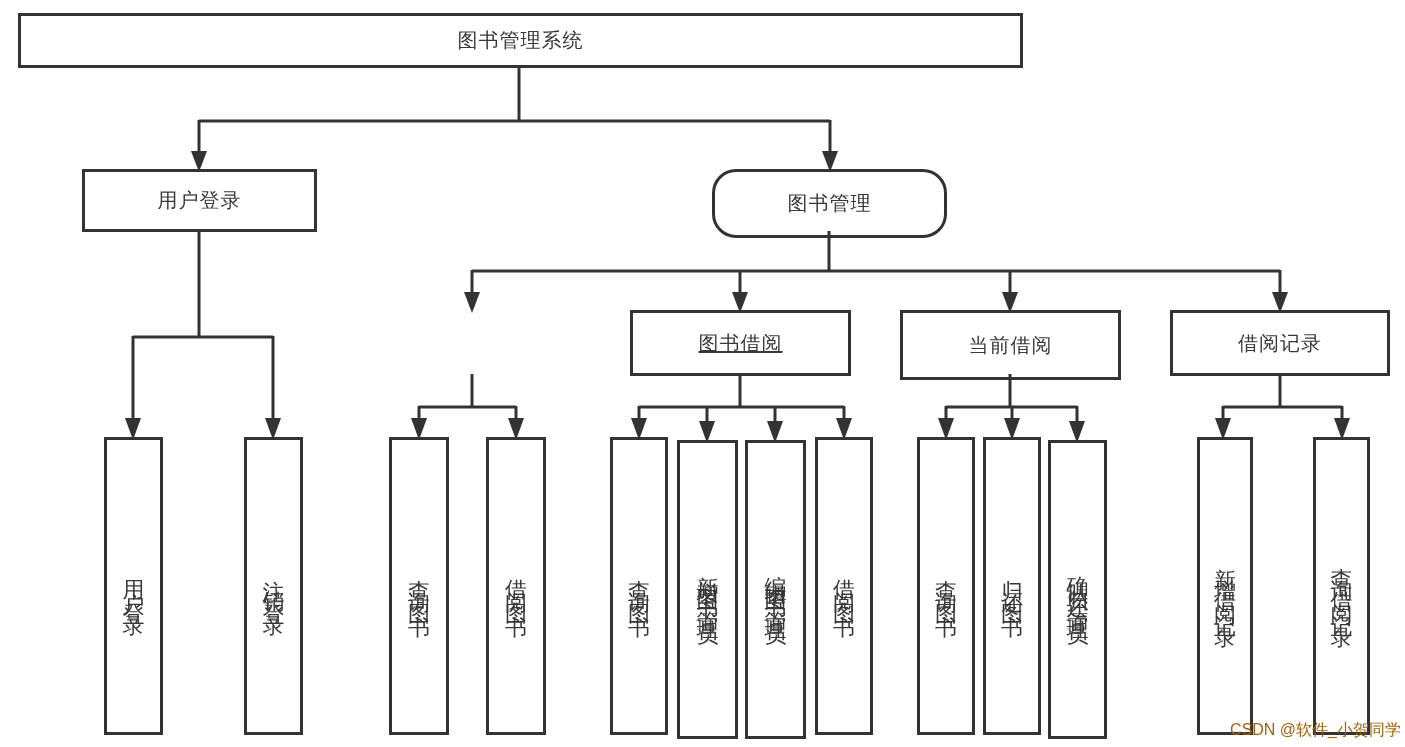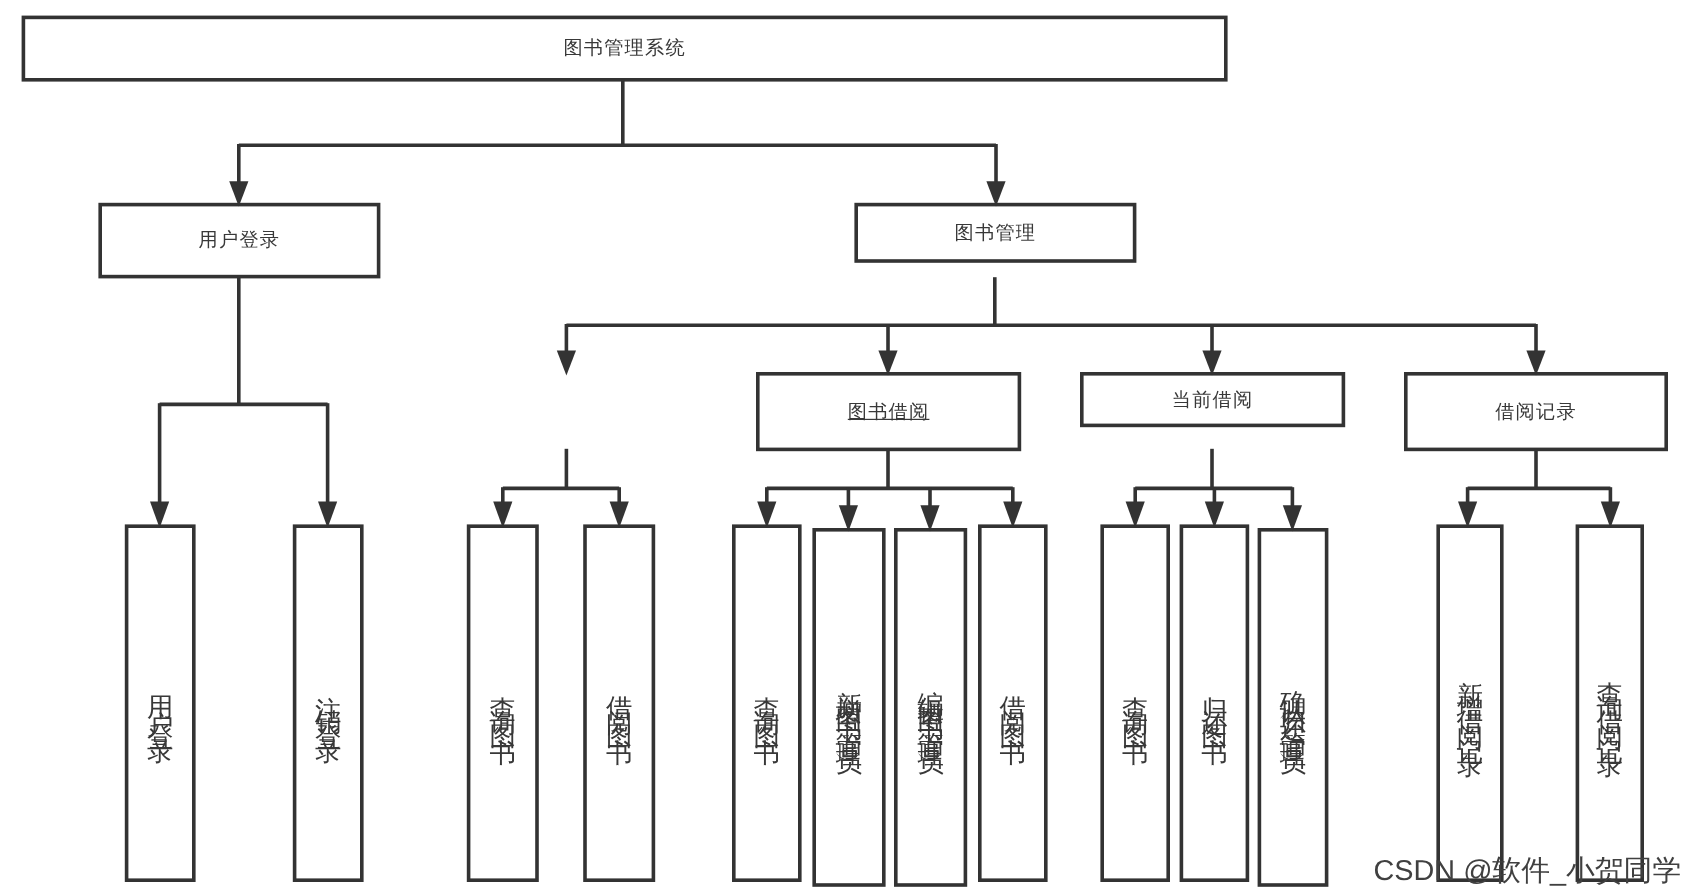--- a/index.html
+++ b/index.html
@@ -14,39 +14,39 @@
     position:absolute;
     box-sizing:border-box;
     background:#ffffff;
     border:3px solid #333333;
     color:#383838;
     display:flex;
     align-items:center;
     justify-content:center;
     z-index:1;
   }
-  .h-node { font-size:16px; letter-spacing:1px; white-space:nowrap; }
+  .h-node { font-size:20px; letter-spacing:1px; white-space:nowrap; }
   .v-node {
     writing-mode:vertical-rl;
     text-orientation:mixed;
     font-size:22px;
     letter-spacing:12px;
     line-height:1;
   }
   .v-node.tight { letter-spacing:7px; }
   .wires {
     position:absolute; left:0; top:0; z-index:2;
     pointer-events:none;
   }
   .watermark {
     position:absolute;
     right:4px; bottom:6px;
     z-index:3;
-    font-size:24px;
-    color:#404040;
+    font-size:16px;
+    color:#a16207;
     white-space:nowrap;
   }
 </style>
 </head>
 <body>
 
 <div class="stage">
 
   <svg class="wires" width="1405" height="747" viewBox="0 0 1405 747">
     <g stroke="#333333" stroke-width="3" fill="none">
@@ -110,24 +110,24 @@
       <polygon points="1004,418 1020,418 1012,440"></polygon>
       <polygon points="1069,421 1085,421 1077,443"></polygon>
       <polygon points="1215,418 1231,418 1223,440"></polygon>
       <polygon points="1334,418 1350,418 1342,440"></polygon>
     </g>
   </svg>
 
   <div class="node h-node" style="left:18px;top:13px;width:1005px;height:55px;">图书管理系统</div>
 
   <div class="node h-node" style="left:82px;top:169px;width:235px;height:63px;">用户登录</div>
-  <div class="node h-node" style="left:712px;top:169px;width:235px;height:50px;">图书管理</div>
+  <div class="node h-node" style="left:712px;top:169px;width:235px;height:69px;border-radius:24px;">图书管理</div>
 
   <div class="node h-node" style="left:630px;top:310px;width:221px;height:66px;text-decoration:underline;">图书借阅</div>
-  <div class="node h-node" style="left:900px;top:310px;width:221px;height:46px;">当前借阅</div>
+  <div class="node h-node" style="left:900px;top:310px;width:221px;height:70px;">当前借阅</div>
   <div class="node h-node" style="left:1170px;top:310px;width:220px;height:66px;">借阅记录</div>
 
   <div class="node v-node" style="left:104px;top:437px;width:59px;height:298px;">用户登录</div>
   <div class="node v-node" style="left:244px;top:437px;width:59px;height:298px;">注销登录</div>
 
   <div class="node v-node" style="left:389px;top:437px;width:60px;height:298px;">查询图书</div>
   <div class="node v-node" style="left:486px;top:437px;width:60px;height:298px;">借阅图书</div>
 
   <div class="node v-node" style="left:610px;top:437px;width:58px;height:298px;">查询图书</div>
   <div class="node v-node tight" style="left:677px;top:440px;width:61px;height:299px;">新增图书（管理员）</div>

